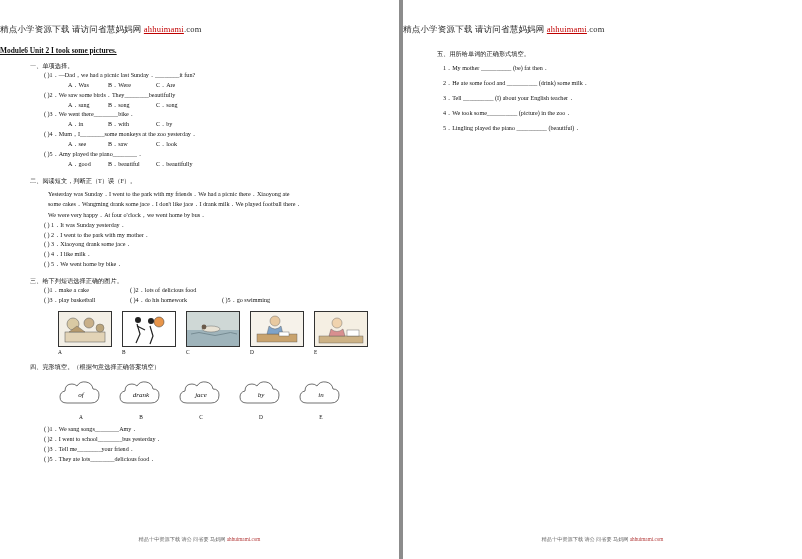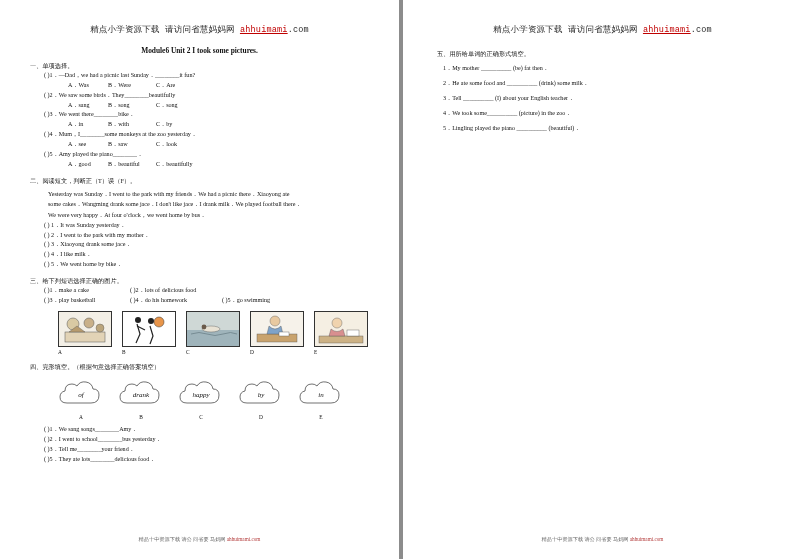--- a/index.html
+++ b/index.html
@@ -13,45 +13,45 @@
   .page{
     background:#ffffff;
     position:relative;
     box-sizing:border-box;
   }
   .page-left{width:399px;height:559px;}
   .gap{width:4px;height:559px;background:#8c8c8c;}
   .page-right{width:399px;height:559px;}
 
   .wm-top{
-    text-align:center;
+    text-align:left;
     font-size:8.5px;
     color:#2a2a2a;
     margin-top:24px;
     letter-spacing:.2px;
     white-space:nowrap;
-    font-family:Liberation Mono, monospace;
   }
   .wm-top .red{color:#c00000;text-decoration:underline;}
   .wm-bottom{
     position:absolute;
     bottom:16px;left:0;right:0;
     text-align:center;
     font-size:5.2px;
     color:#6a6a6a;
     white-space:nowrap;
   }
   .wm-bottom .red{color:#b33a3a;}
 
   .title{
-    text-align:center;
+    text-align:left;
     font-size:7.4px;
     font-weight:bold;
     color:#111;
     margin-top:10px;
+    text-decoration:underline;
   }
   .content{
     padding:0 26px 0 30px;
     font-size:6.1px;
     line-height:1.62;
     color:#111;
   }
   .sec{
     margin-top:6px;
     font-size:6.2px;
@@ -281,21 +281,21 @@
         <div class="cloud">
           <svg viewBox="0 0 46 34">
               <path d="M9 24 q-7 0 -7 -6 q0 -5 5 -6 q0 -7 7 -7 q3 0 5 2 q3 -5 9 -4 q6 1 7 7 q6 0 6 6 q0 8 -8 8 z" fill="#fff" stroke="#333" stroke-width=".7"></path>
             </svg>
           <span class="word">drank</span>
         </div>
         <div class="cloud">
           <svg viewBox="0 0 46 34">
               <path d="M9 24 q-7 0 -7 -6 q0 -5 5 -6 q0 -7 7 -7 q3 0 5 2 q3 -5 9 -4 q6 1 7 7 q6 0 6 6 q0 8 -8 8 z" fill="#fff" stroke="#333" stroke-width=".7"></path>
             </svg>
-          <span class="word">happy</span>
+          <span class="word">jace</span>
         </div>
         <div class="cloud">
           <svg viewBox="0 0 46 34">
               <path d="M9 24 q-7 0 -7 -6 q0 -5 5 -6 q0 -7 7 -7 q3 0 5 2 q3 -5 9 -4 q6 1 7 7 q6 0 6 6 q0 8 -8 8 z" fill="#fff" stroke="#333" stroke-width=".7"></path>
             </svg>
           <span class="word">by</span>
         </div>
         <div class="cloud">
           <svg viewBox="0 0 46 34">
               <path d="M9 24 q-7 0 -7 -6 q0 -5 5 -6 q0 -7 7 -7 q3 0 5 2 q3 -5 9 -4 q6 1 7 7 q6 0 6 6 q0 8 -8 8 z" fill="#fff" stroke="#333" stroke-width=".7"></path>

